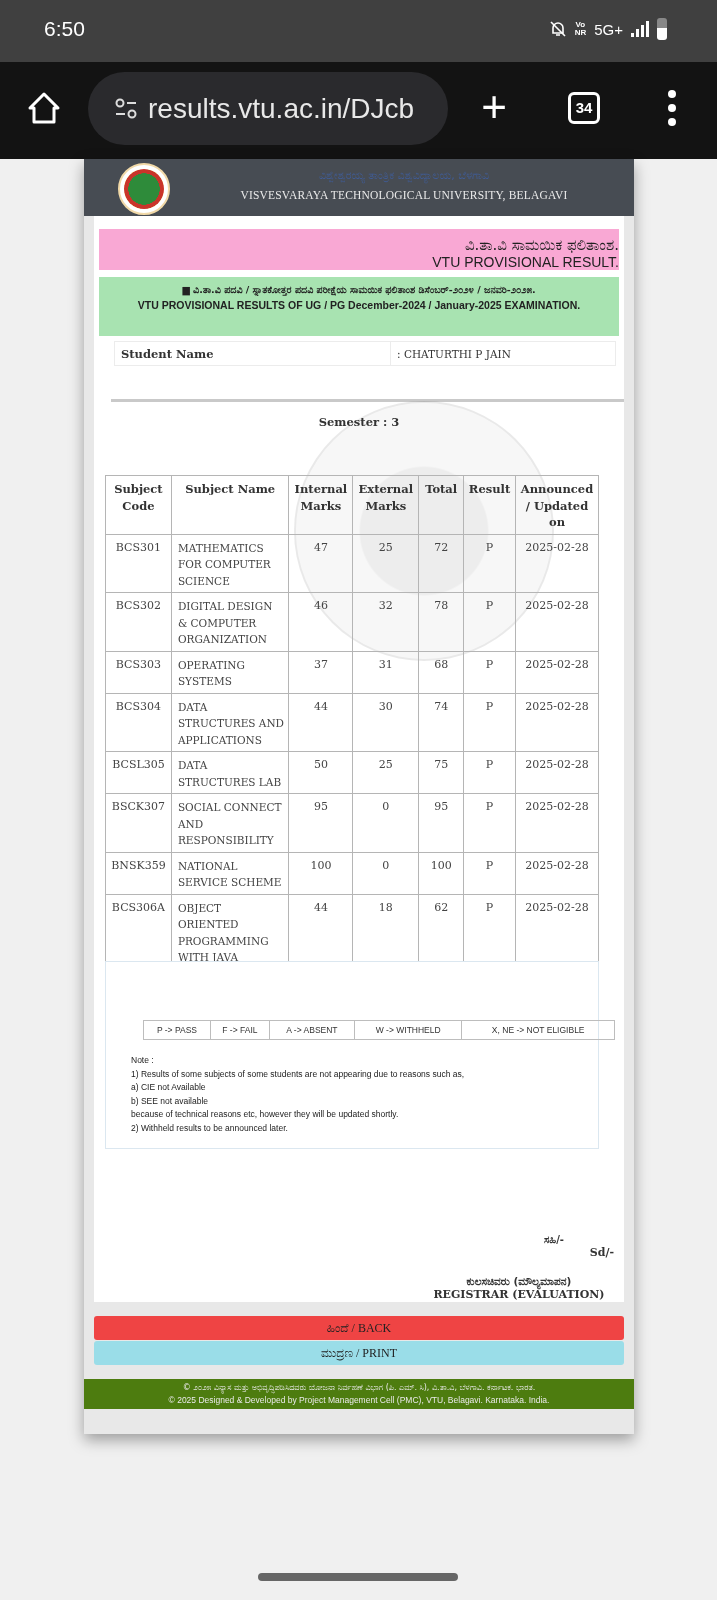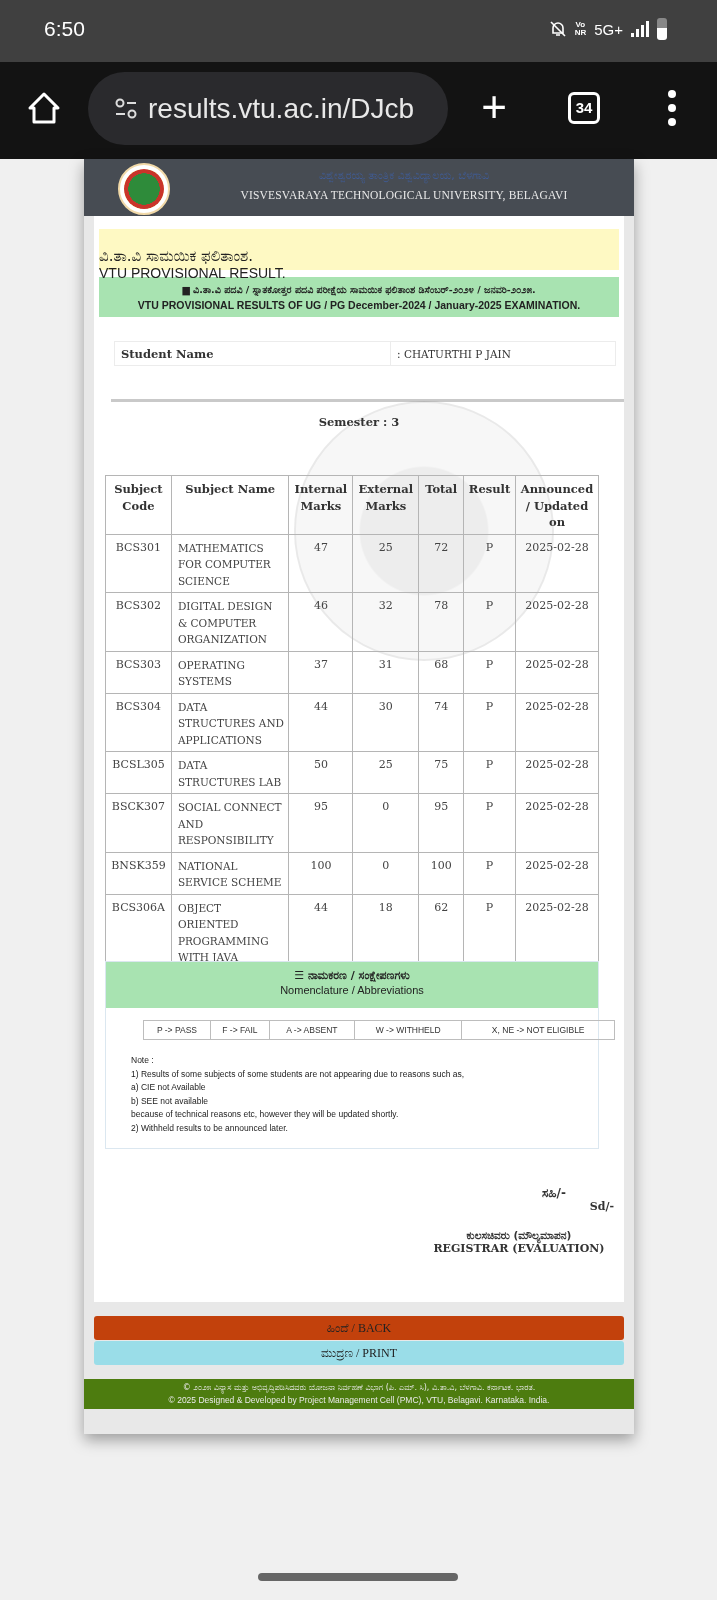--- a/index.html
+++ b/index.html
@@ -26,24 +26,24 @@
 
   
   .page { position: absolute; left: 84px; top: 159px; width: 550px; height: 1275px; background: #e8e8e8; box-shadow: 0 6px 14px rgba(0,0,0,0.35); }
   .site-header { height: 57px; background: #474c53; position: relative; }
   .logo { position: absolute; left: 34px; top: 4px; width: 52px; height: 52px; border-radius: 50%; background: #fff; border: 2px solid #f1d9a8; display: flex; align-items: center; justify-content: center; }
   .logo-inner { width: 40px; height: 40px; border-radius: 50%; background: radial-gradient(circle, #2e8b3a 0 55%, #c9342a 56% 70%, #e0a030 71% 100%); }
   .uni-kn { position: absolute; left: 120px; top: 10px; width: 400px; text-align: center; color: #3f5e9e; font-size: 11px; font-family: "DejaVu Sans", sans-serif; opacity: 0.9; }
   .uni-en { position: absolute; left: 120px; top: 30px; width: 400px; text-align: center; color: #eaeaea; font-size: 11.5px; font-family: "Liberation Serif", serif; letter-spacing: 0.2px; }
 
   .content { position: absolute; left: 10px; top: 57px; width: 530px; height: 1086px; background: #fff; }
-  .prov-banner { margin: 13px 5px 0 5px; height: 41px; background: #fef9c3; text-align: left; padding-top: 18px; }
+  .prov-banner { margin: 13px 5px 0 5px; height: 41px; background: #f9a8d4; text-align: right; padding-top: 7px; }
   .prov-kn { font-size: 15px; color: #222; font-family: "DejaVu Sans", sans-serif; }
   .prov-en { font-size: 14px; color: #222; }
-  .exam-banner { margin: 7px 5px 0 5px; height: 40px; background: #a8e3b1; text-align: center; padding-top: 7px; }
+  .exam-banner { margin: 7px 5px 0 5px; height: 59px; background: #a8e3b1; text-align: center; padding-top: 7px; }
   .exam-kn { font-size: 9.5px; color: #222; font-weight: bold; font-family: "DejaVu Sans", sans-serif; }
   .exam-en { font-size: 10.5px; color: #222; font-weight: bold; margin-top: 3px; }
 
   .info-table { position: absolute; left: 20px; top: 125px; width: 502px; border-collapse: collapse; font-family: "DejaVu Serif", serif; font-size: 11.5px; }
   .info-table td { border: 1px solid #ececec; height: 24px; padding: 0 6px; color: #333; }
   .info-table td.lbl { font-weight: bold; width: 276px; }
   .info-table td.val { font-size: 10.5px; }
   .sep { position: absolute; left: 17px; top: 183px; width: 513px; height: 3px; background: #c9c9c9; }
 
   .watermark { position: absolute; left: 200px; top: 185px; width: 260px; height: 260px; border-radius: 50%; border: 2px solid rgba(0,0,0,0.06); background: radial-gradient(circle, rgba(0,0,0,0.07) 0 35%, rgba(0,0,0,0.03) 36% 100%); }
@@ -59,27 +59,27 @@
 
   .nom-box { position: absolute; left: 11px; top: 745px; width: 494px; height: 188px; border: 1px solid #dbe7f0; background: #fff; }
   .nom-head { height: 46px; background: #a8e3b1; text-align: center; padding-top: 7px; }
   .nom-kn { font-size: 11px; font-weight: bold; color: #222; font-family: "DejaVu Sans", sans-serif; }
   .nom-en { font-size: 11px; color: #222; margin-top: 2px; }
   .abbr-table { position: absolute; left: 11px; top: 58px; width: 472px; border-collapse: collapse; font-size: 8.5px; color: #333; margin-left: 26px; }
   .abbr-table td { border: 1px solid #bdbdbd; height: 19px; text-align: center; }
   .notes { position: absolute; left: 25px; top: 92px; font-size: 8.5px; color: #222; line-height: 13.5px; }
 
   .sign { position: absolute; left: 300px; top: 970px; width: 220px; text-align: center; font-family: "DejaVu Serif", serif; font-size: 11px; color: #333; font-weight: bold; }
-  .sign .kn-sd { margin-left: 100px; font-family: "DejaVu Sans", sans-serif; font-size: 12px; }
+  .sign .kn-sd { margin-left: 100px; font-family: "DejaVu Sans", sans-serif; font-size: 10px; margin-top: 48px; }
   .sign .sd { margin-left: 100px; text-align: right; }
   .sign .kn-reg { margin-top: 16px; font-family: "DejaVu Sans", sans-serif; font-size: 10.5px; padding-left: 30px; }
   .sign .en-reg { padding-left: 30px; }
 
   .btn { position: absolute; left: 10px; width: 530px; height: 24px; border-radius: 3px; text-align: center; font-family: "Liberation Serif", serif; font-size: 12px; color: #222; line-height: 24px; cursor: pointer; border: none; }
-  .btn-back { top: 1157px; background: #c2410c; }
+  .btn-back { top: 1157px; background: #ef4444; }
   .btn-print { top: 1182px; background: #9adde8; }
 
   .footer { position: absolute; left: 0; top: 1220px; width: 550px; height: 30px; background: #4d7c0f; text-align: center; color: #eaeaea; font-size: 8.5px; padding-top: 2px; line-height: 13px; }
   .footer .kn { font-family: "DejaVu Sans", sans-serif; font-size: 8px; }
 
   .gesture-bar { position: absolute; left: 258px; top: 1573px; width: 200px; height: 8px; border-radius: 4px; background: #666; }
 </style>
 </head>
 <body>
 
@@ -248,24 +248,20 @@
             <td>50</td>
             <td>49</td>
             <td>99</td>
             <td>P</td>
             <td>2025-02-28</td>
           </tr>
       </tbody>
     </table>
 
     <div class="nom-box">
-      <div class="nom-head">
-        <div class="nom-kn"><span>☰ </span><span>ನಾಮಕರಣ / ಸಂಕ್ಷೇಪಣಗಳು</span></div>
-        <div class="nom-en">Nomenclature / Abbreviations</div>
-      </div>
       <table class="abbr-table">
         <tbody>
             <tr>
           <td>P -&gt; PASS</td>
           <td>F -&gt; FAIL</td>
           <td>A -&gt; ABSENT</td>
           <td>W -&gt; WITHHELD</td>
           <td>X, NE -&gt; NOT ELIGIBLE</td>
         </tr>
       </tbody>

